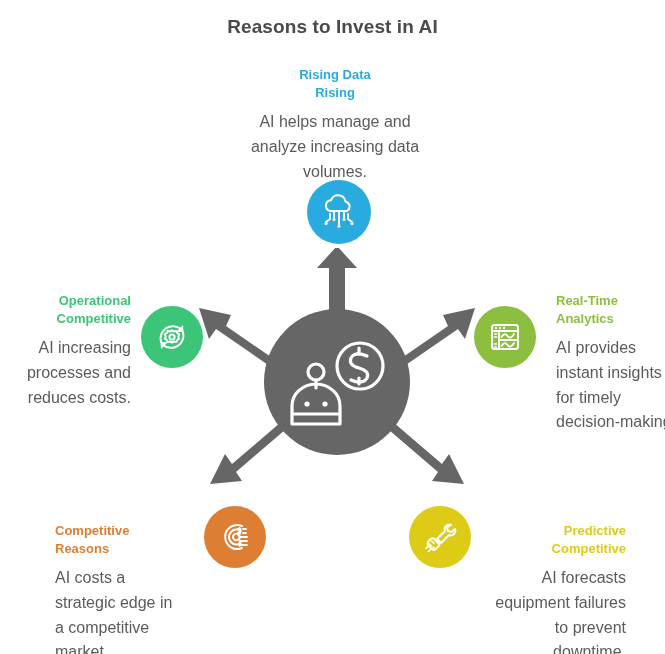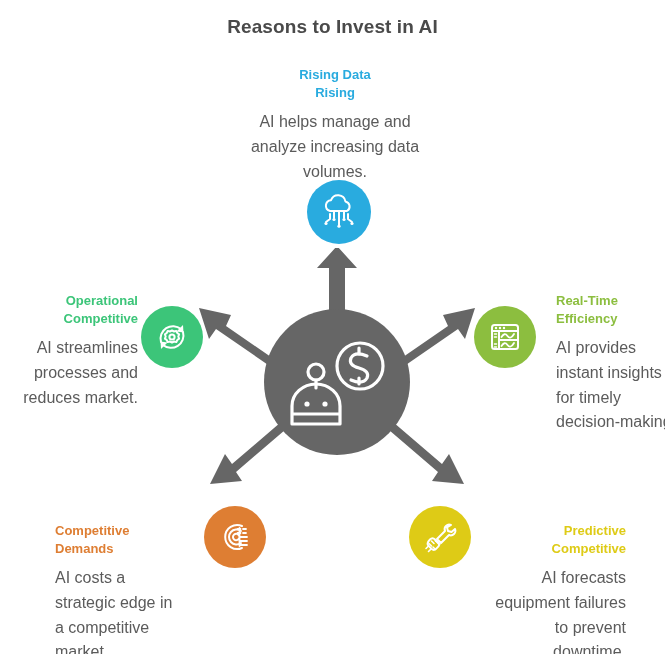--- a/index.html
+++ b/index.html
@@ -70,21 +70,21 @@
     font-size: 16px;
     color: #5b5b5b;
     line-height: 1.55;
     margin: 0;
   }
 
   #text-rising {
     left: 245px; top: 66px; width: 180px; text-align: center;
   }
   #text-operational {
-    left: 13px; top: 292px; width: 125px; text-align: right;
+    left: 6px; top: 292px; width: 125px; text-align: right;
   }
   #text-realtime {
     left: 556px; top: 292px; width: 125px; text-align: left;
   }
   #text-competitive {
     left: 55px; top: 522px; width: 130px; text-align: left;
   }
   #text-predictive {
     left: 491px; top: 522px; width: 135px; text-align: right;
   }
@@ -162,21 +162,21 @@
         <path d="M18 11.5 l2.1 1 l2.2 -0.6 l1 2.1 l1.8 1.4 l-0.8 2.1 l0.8 2.1 l-1.8 1.4 l-1 2.1 l-2.2 -0.6 l-2.1 1 l-2.1 -1 l-2.2 0.6 l-1 -2.1 l-1.8 -1.4 l0.8 -2.1 l-0.8 -2.1 l1.8 -1.4 l1 -2.1 l2.2 0.6 Z"></path>
         <circle cx="18" cy="18" r="2.6"></circle>
       </g>
     </svg>
   </div>
   <div class="node-text" id="text-operational">
     <div class="node-head" style="color:#3cc579">
       <span>Operational</span><br>
       <span>Competitive</span>
     </div>
-    <div class="node-desc">AI streamlines processes and reduces market.</div>
+    <div class="node-desc">AI increasing processes and reduces costs.</div>
   </div>
 
   <div class="node-circle" id="circle-realtime" style="background:#8cbe3f">
     <svg width="36" height="36" viewBox="0 0 36 36" xmlns="http://www.w3.org/2000/svg">
       <g fill="none" stroke="#ffffff" stroke-width="2" stroke-linecap="round" stroke-linejoin="round">
         <rect x="5" y="6" width="26" height="24" rx="2.5"></rect>
         <path d="M5 12 L31 12"></path>
         <path d="M12 12 L12 30"></path>
         <path d="M12 21 L31 21"></path>
         <circle cx="9" cy="9" r="1.2" fill="#ffffff" stroke="none"></circle>
@@ -184,41 +184,41 @@
         <circle cx="17" cy="9" r="1.2" fill="#ffffff" stroke="none"></circle>
         <path d="M14.5 18 q3 -5 6 -1 q3 4 6.5 -2" stroke-width="1.8"></path>
         <path d="M14.5 27 q3 -5 6 -1 q3 4 6.5 -2" stroke-width="1.8"></path>
         <path d="M7.5 15 L9.5 15 M7.5 18 L9.5 18 M7.5 25 L9.5 25 M7.5 28 L9.5 28" stroke-width="1.6"></path>
       </g>
     </svg>
   </div>
   <div class="node-text" id="text-realtime">
     <div class="node-head" style="color:#8cbe3f">
       <span>Real-Time</span><br>
-      <span>Efficiency</span>
+      <span>Analytics</span>
     </div>
     <div class="node-desc">AI provides instant insights for timely decision-making.</div>
   </div>
 
   <div class="node-circle" id="circle-competitive" style="background:#de7e33">
     <svg width="36" height="36" viewBox="0 0 36 36" xmlns="http://www.w3.org/2000/svg">
       <g fill="none" stroke="#ffffff" stroke-width="2" stroke-linecap="round" stroke-linejoin="round">
         <path d="M25 7 a12 12 0 1 0 0 22"></path>
         <path d="M24 12 a7.5 7.5 0 1 0 0 12"></path>
         <path d="M22 16.5 a3.2 3.2 0 1 0 0 3"></path>
         <path d="M20.5 10 L30 10 M20.5 14 L30 14" stroke-dasharray="3 2.5" stroke-width="1.8"></path>
         <path d="M23 18 L30 18 M23 22 L30 22 M23 26 L30 26" stroke-width="1.8"></path>
         <path d="M22.5 9 L22.5 27" stroke-width="1.8"></path>
       </g>
     </svg>
   </div>
   <div class="node-text" id="text-competitive">
     <div class="node-head" style="color:#de7e33">
       <span>Competitive</span><br>
-      <span>Demands</span>
+      <span>Reasons</span>
     </div>
     <div class="node-desc">AI costs a strategic edge in a competitive market.</div>
   </div>
 
   <div class="node-circle" id="circle-predictive" style="background:#decb16">
     <svg width="36" height="36" viewBox="0 0 36 36" xmlns="http://www.w3.org/2000/svg">
       <g fill="none" stroke="#ffffff" stroke-width="2" stroke-linecap="round" stroke-linejoin="round">
         <path d="M29 6 a4.6 4.6 0 0 0 -6 6 L15 20 L19 24 L27 16 a4.6 4.6 0 0 0 6 -6 L29.5 13 L26 12 L25 8.5 Z"></path>
         <path d="M13.5 21.5 L17.5 25.5"></path>
         <path d="M8 20.5 q2.5 -2.5 5 0 l3 3 q2.2 2.2 0 4.4 l-2 2 q-2.2 2.2 -4.4 0 l-3 -3 q-2.5 -2.5 1.4 -6.4 Z"></path>

